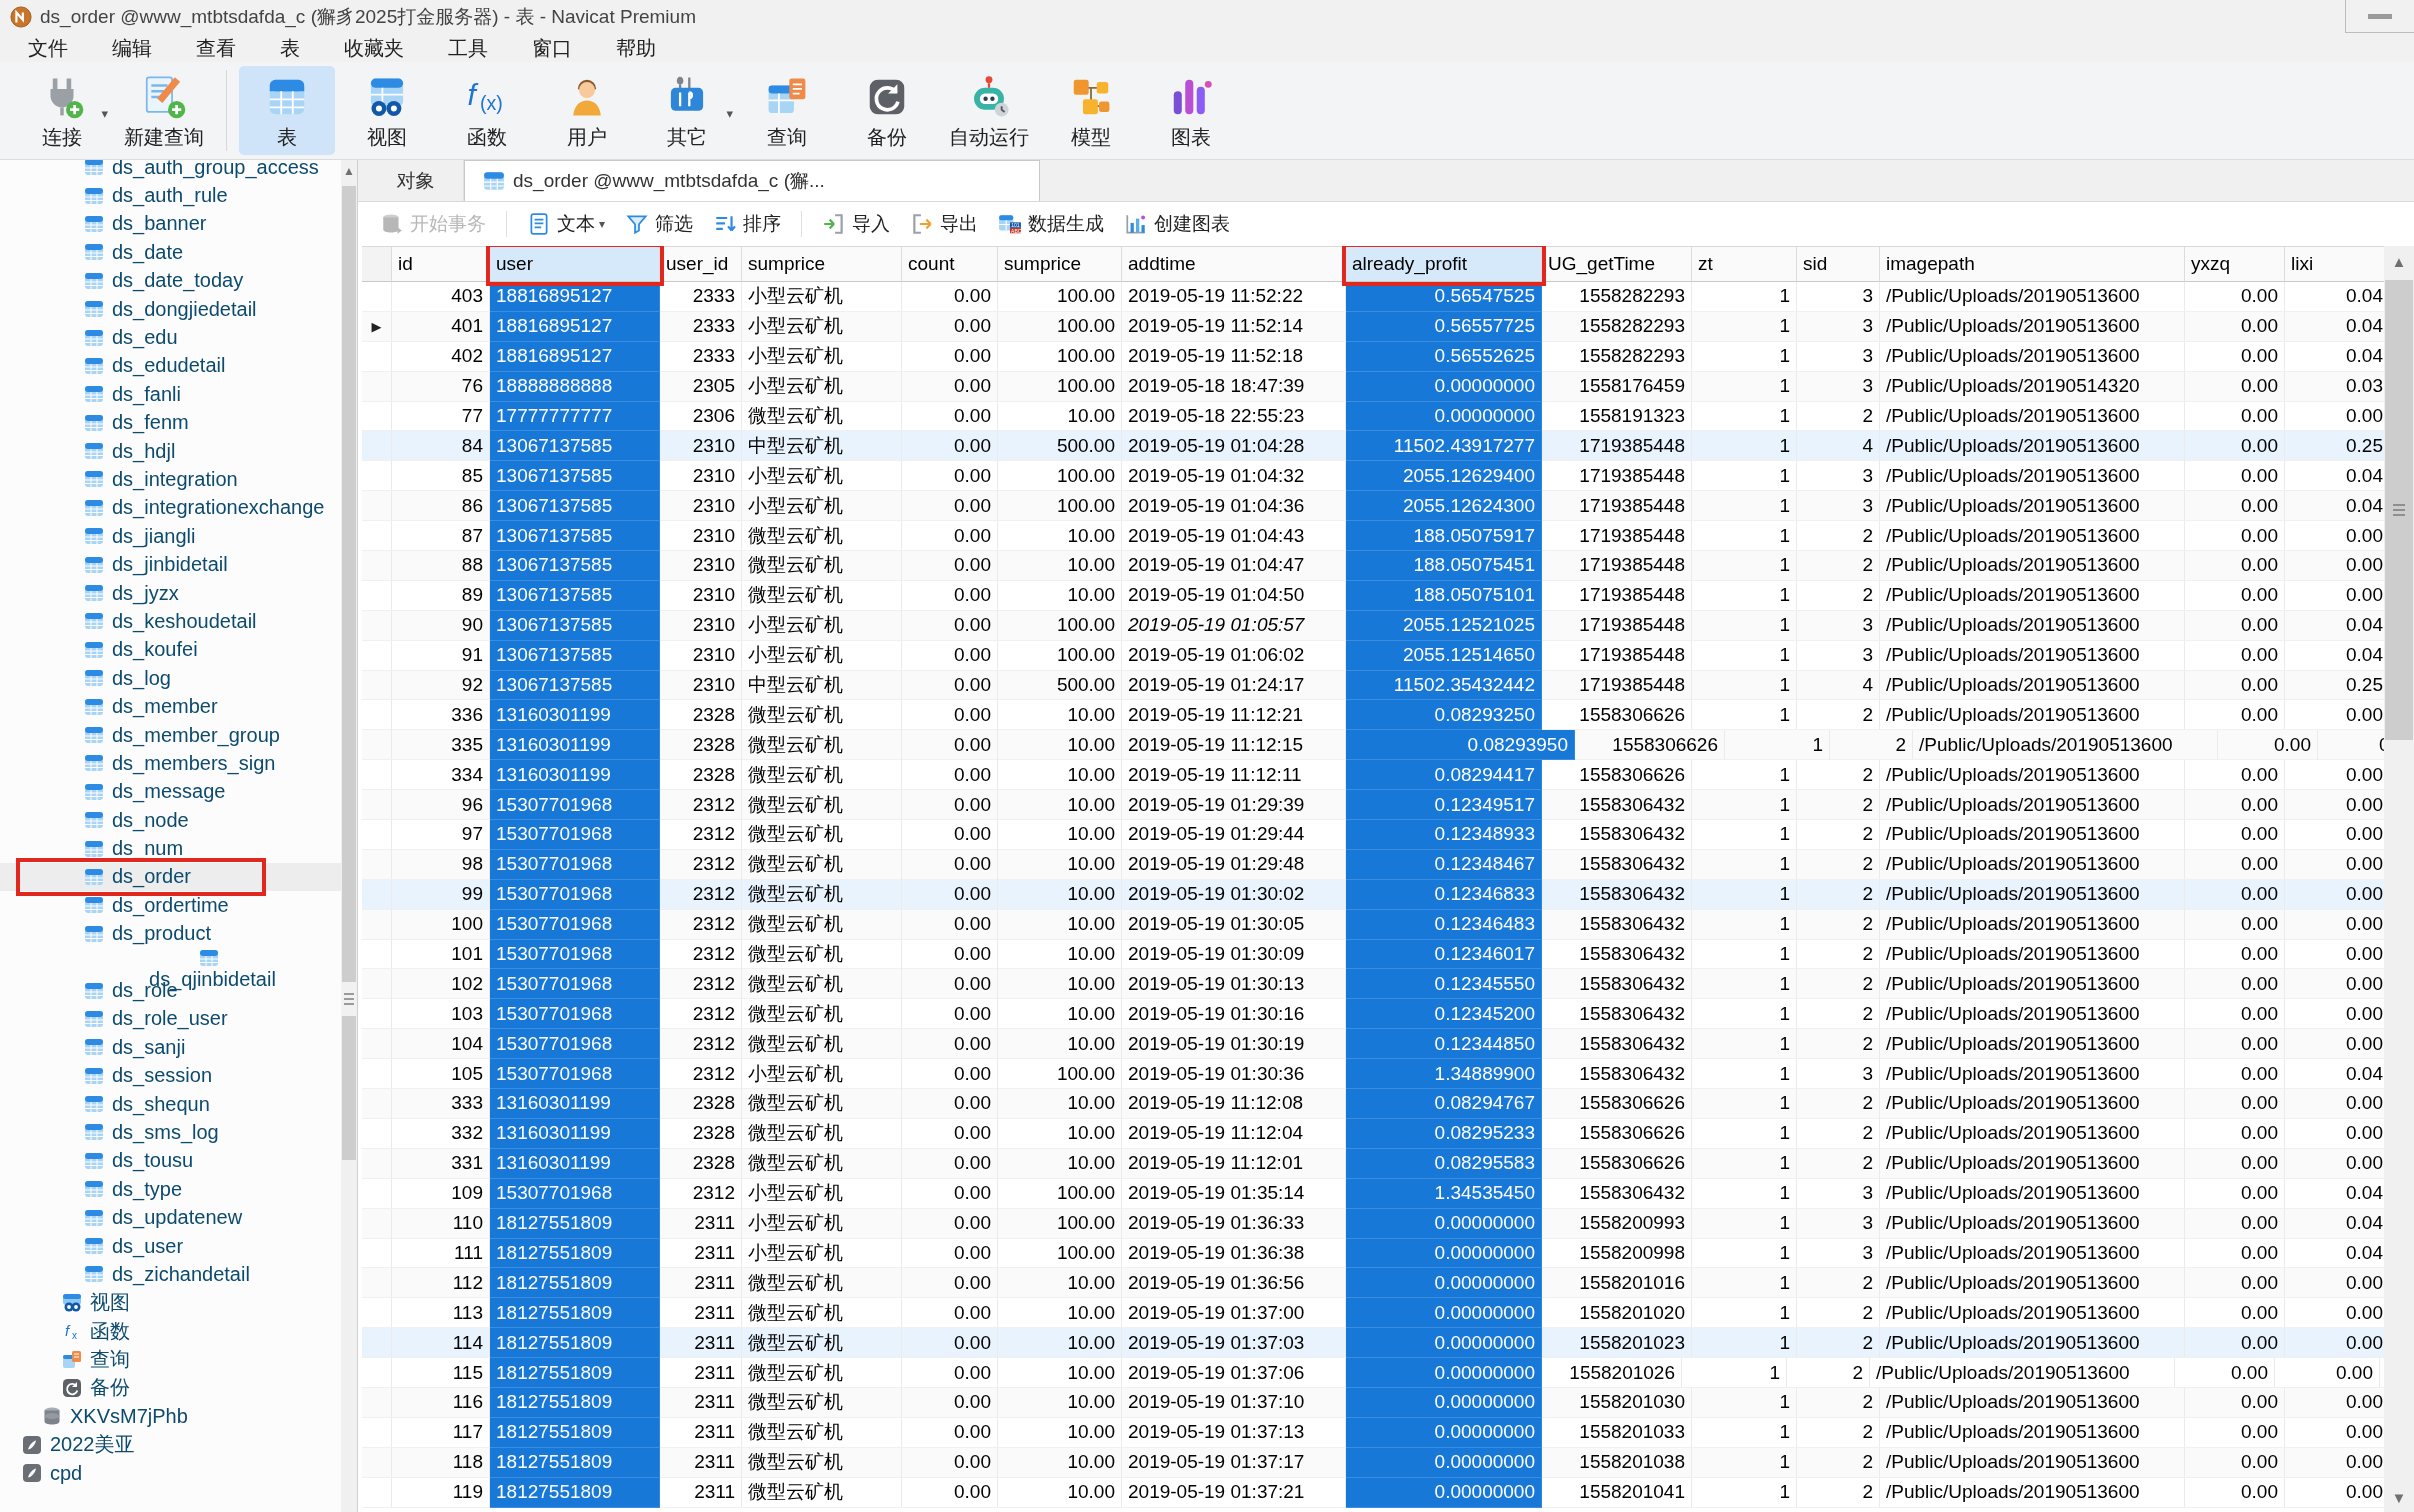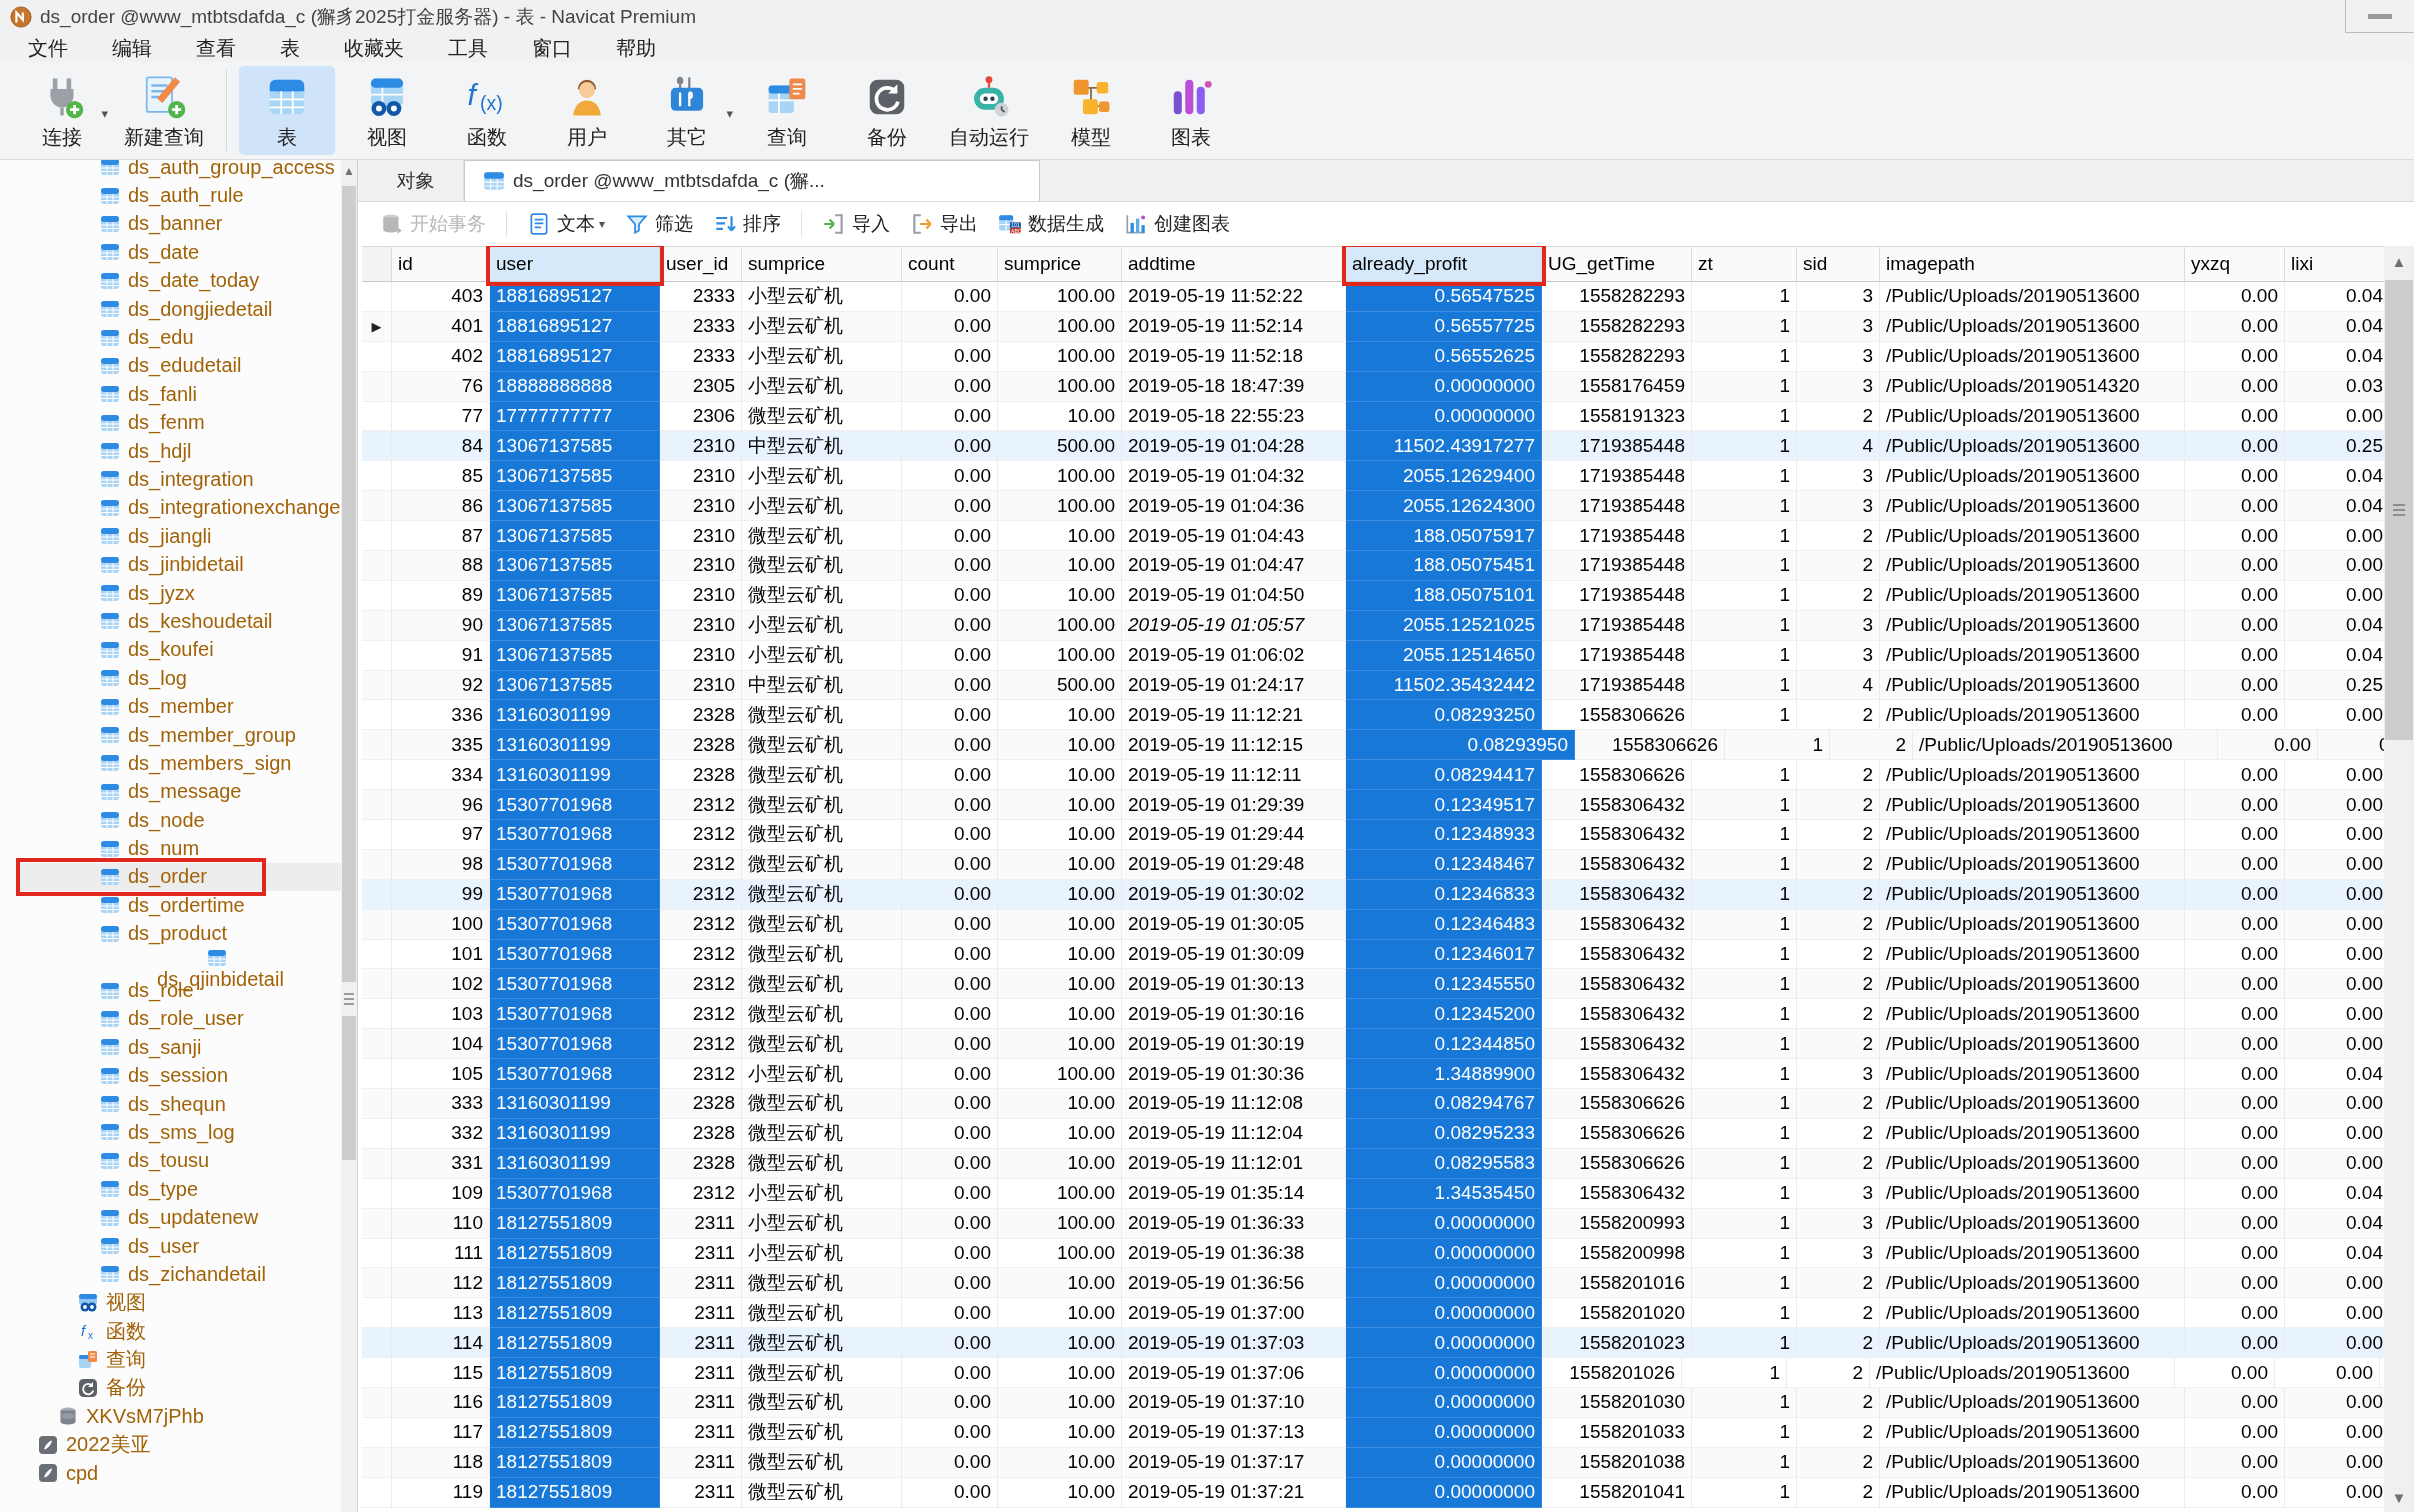--- a/index.html
+++ b/index.html
@@ -21,21 +21,21 @@
   .tbtn.active{background:var(--tb-active);}
   .tbtn .ticon{width:46px;height:46px;}
   .tbtn .ticon svg{width:100%;height:100%;}
   .tbtn .tlabel{font-size:20px;color:#222;margin-top:4px;white-space:nowrap;}
   .tbtn .tcaret{position:absolute;right:2px;bottom:34px;font-size:13px;color:#555;}
   .tb-divider{width:1px;background:#d7d7d7;margin:8px 10px;}
   
   #sidebar{position:absolute;left:0;top:160px;width:358px;bottom:0;background:#fcfcfc;border-right:1px solid #cfcfcf;overflow:hidden;}
   #tree{position:absolute;left:0;top:0;right:16px;bottom:0;overflow:hidden;}
   #tree-list{margin-top:-7px;}
-  .tree-item{position:relative;height:28.4px;display:flex;align-items:center;font-size:20px;color:#a16207;white-space:nowrap;cursor:default;margin-left:16px;}
+  .tree-item{position:relative;height:28.4px;display:flex;align-items:center;font-size:20px;color:#0c4a6e;white-space:nowrap;cursor:default;}
   .tree-item.selected{background:#ededed;}
   .tree-icon{width:20px;height:20px;margin-right:8px;flex:0 0 auto;}
   .tree-icon svg{width:100%;height:100%;}
   #side-red-box{position:absolute;left:16px;width:250px;height:38px;border:4px solid var(--ann-red);pointer-events:none;z-index:5;}
   #side-scroll{position:absolute;right:0;top:0;width:16px;bottom:0;background:#f0f0f0;}
   #side-scroll .arrow{height:22px;display:flex;align-items:center;justify-content:center;font-size:12px;color:#707070;}
   #side-thumb{position:absolute;left:1px;right:1px;top:26px;height:974px;background:#cdcdcd;}
   #splitter-grip{position:absolute;right:0;top:822px;width:16px;height:34px;background:#f1f1f1;display:flex;flex-direction:column;align-items:center;justify-content:center;gap:3px;z-index:4;}
   #splitter-grip i{display:block;width:10px;height:2px;background:#9a9a9a;}
   

